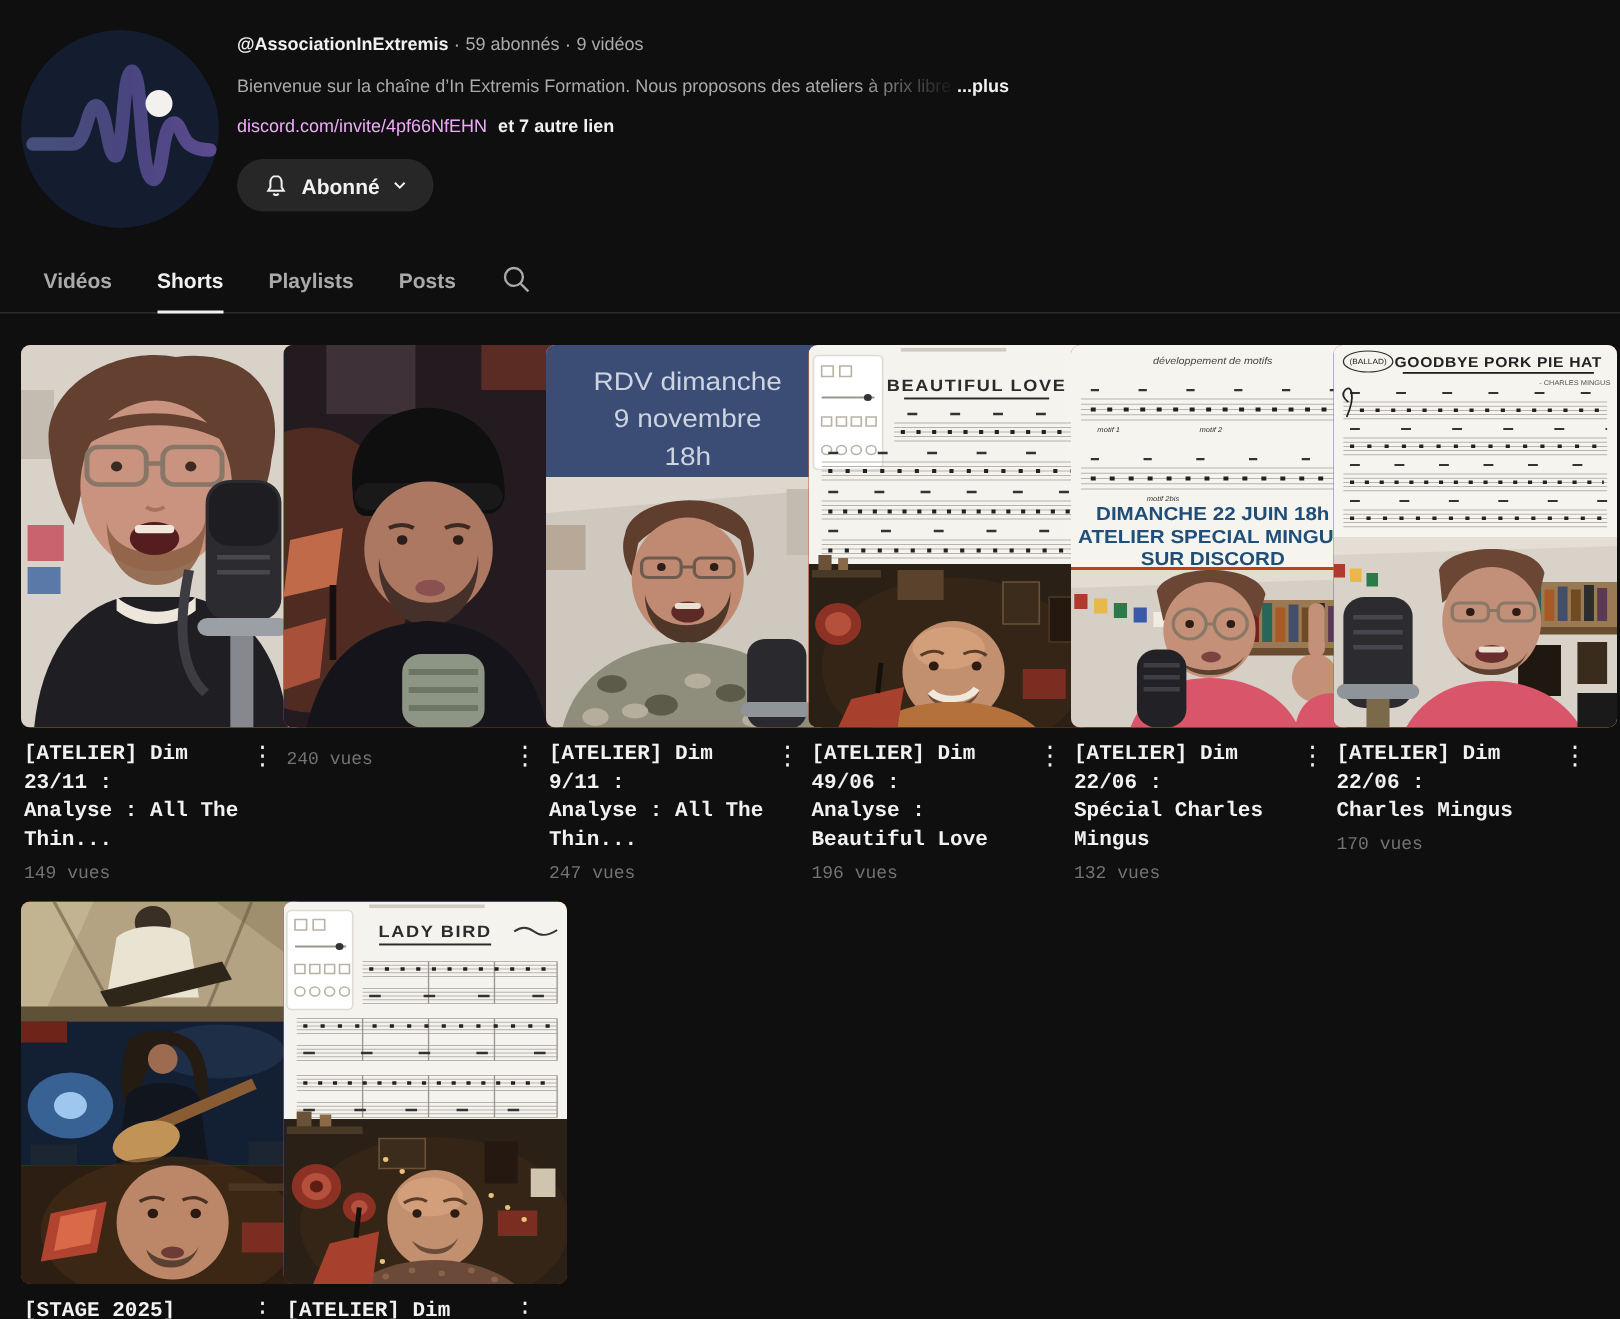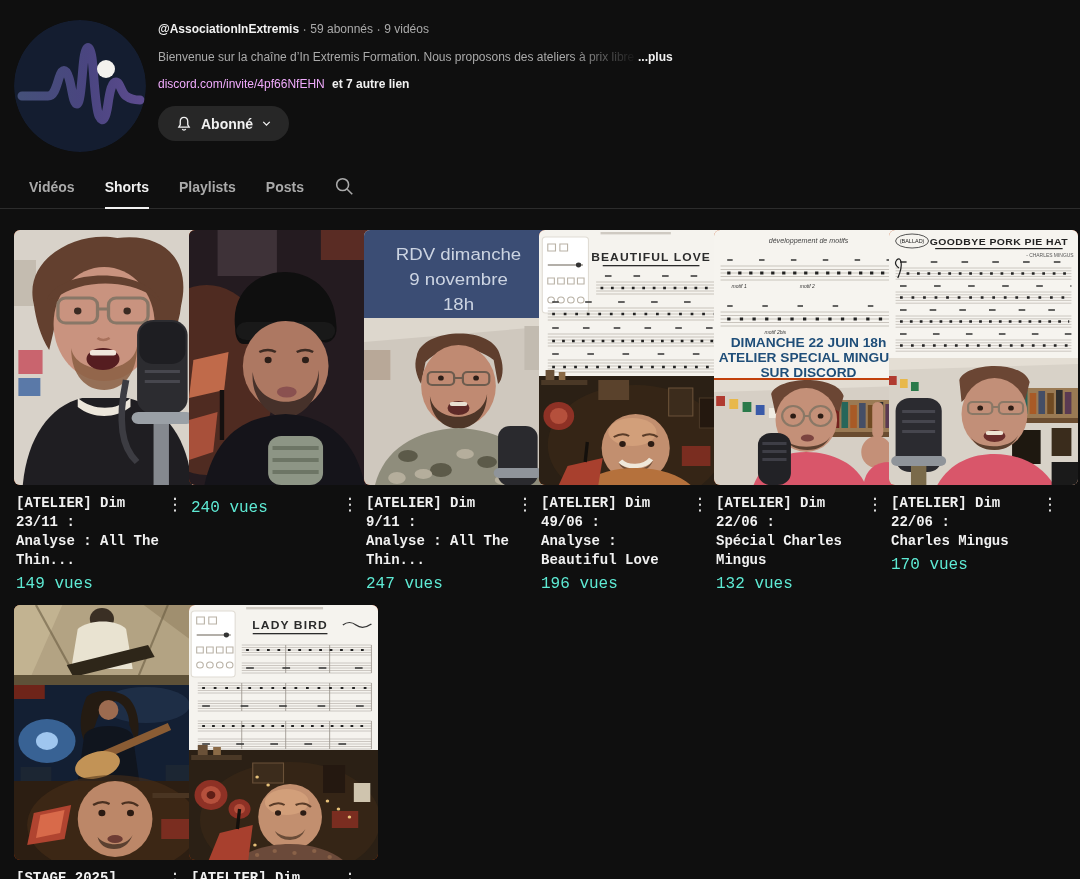--- a/index.html
+++ b/index.html
@@ -38,21 +38,21 @@
   .tab-search{padding:8px 10px 11px 14px;cursor:pointer;display:flex;align-items:center;}
   
   .shorts-grid{display:grid;grid-template-columns:repeat(6,172px);column-gap:3px;row-gap:12px;
     padding:21px 14px 0;}
   .short-card{width:172px;cursor:pointer;}
   .thumb{width:189px;height:255px;border-radius:6px;overflow:hidden;background:#c2410c;}
   .thumb svg{display:block;width:100%;height:100%;}
   .card-meta{display:flex;padding:9px 0 0 2px;font-family:Liberation Mono, monospace;}
   .card-texts{flex:1;min-width:0;}
   .short-title{font-size:14px;font-weight:600;line-height:19px;color:#f1f1f1;white-space:pre-line;}
-  .short-views{font-size:16px;color:#5eead4;margin-top:5px;}
+  .short-views{font-size:12px;color:#737373;margin-top:5px;}
   .kebab{width:22px;flex:none;text-align:center;font-size:17px;line-height:1;color:#f1f1f1;
     padding-top:3px;cursor:pointer;user-select:none;}
   
   text{font-family:"Liberation Sans", sans-serif;}
 </style>
 </head>
 <body>
 
 <div class="channel-header">
   <div class="avatar">

